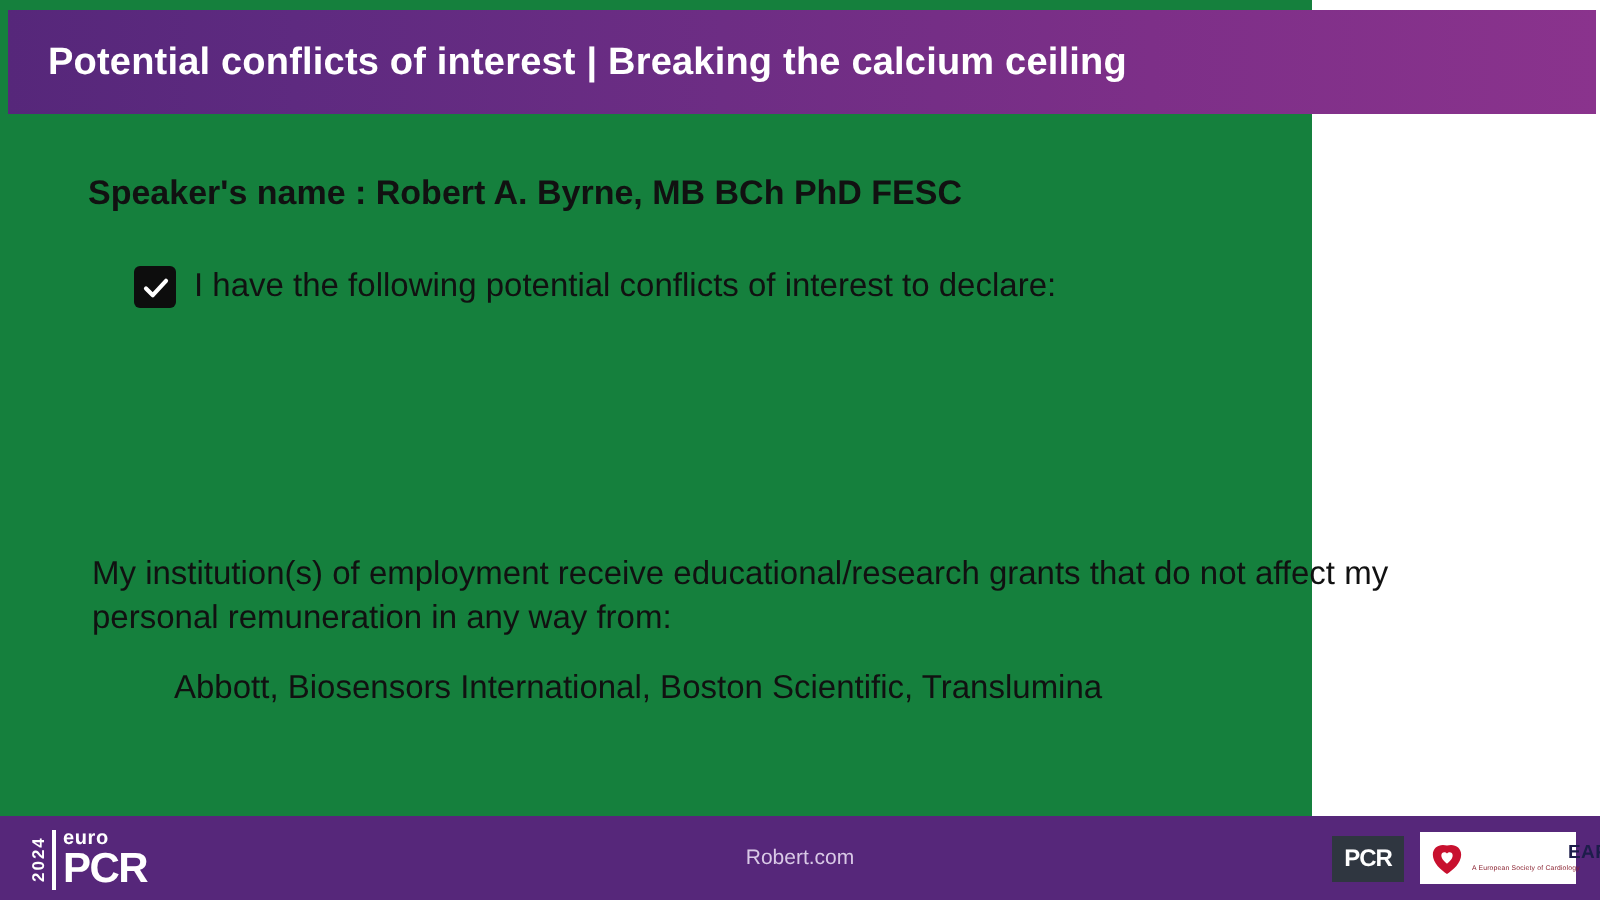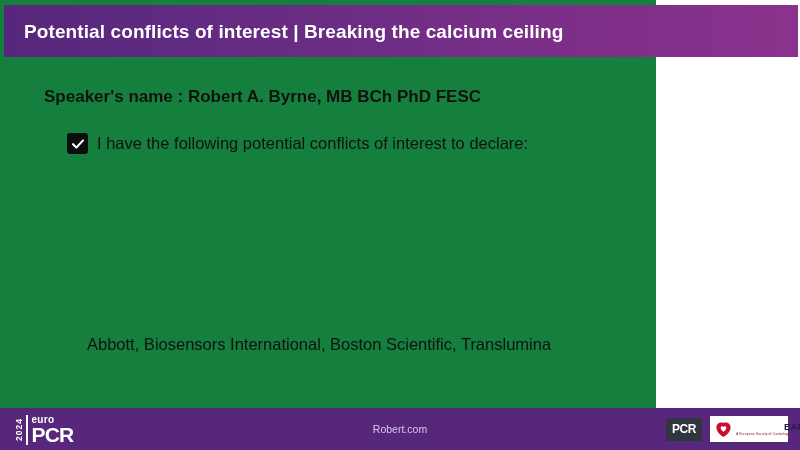--- a/index.html
+++ b/index.html
@@ -253,20 +253,21 @@
     <div class="declare-row">
       <span class="checkbox">
         <svg width="14" height="14" viewBox="0 0 14 14" aria-hidden="true">
           <path d="M2 7.2 L5.4 10.6 L12 3.4" fill="none" stroke="#ffffff" stroke-width="2.1" stroke-linecap="round" stroke-linejoin="round"></path>
         </svg>
       </span>
       <span class="declare-text">I have the following potential conflicts of interest to declare:</span>
     </div>
 
 
+    <div class="para para-grants">My institution(s) of employment receive educational/research grants that do not affect my personal remuneration in any way from:</div>
 
     <div class="para para-companies">Abbott, Biosensors International, Boston Scientific, Translumina</div>
 
   </div>
 
   <div class="footer-bar">
 
     <div class="footer-logo">
       <div class="logo-year">2024</div>
       <div class="logo-divider"></div>

